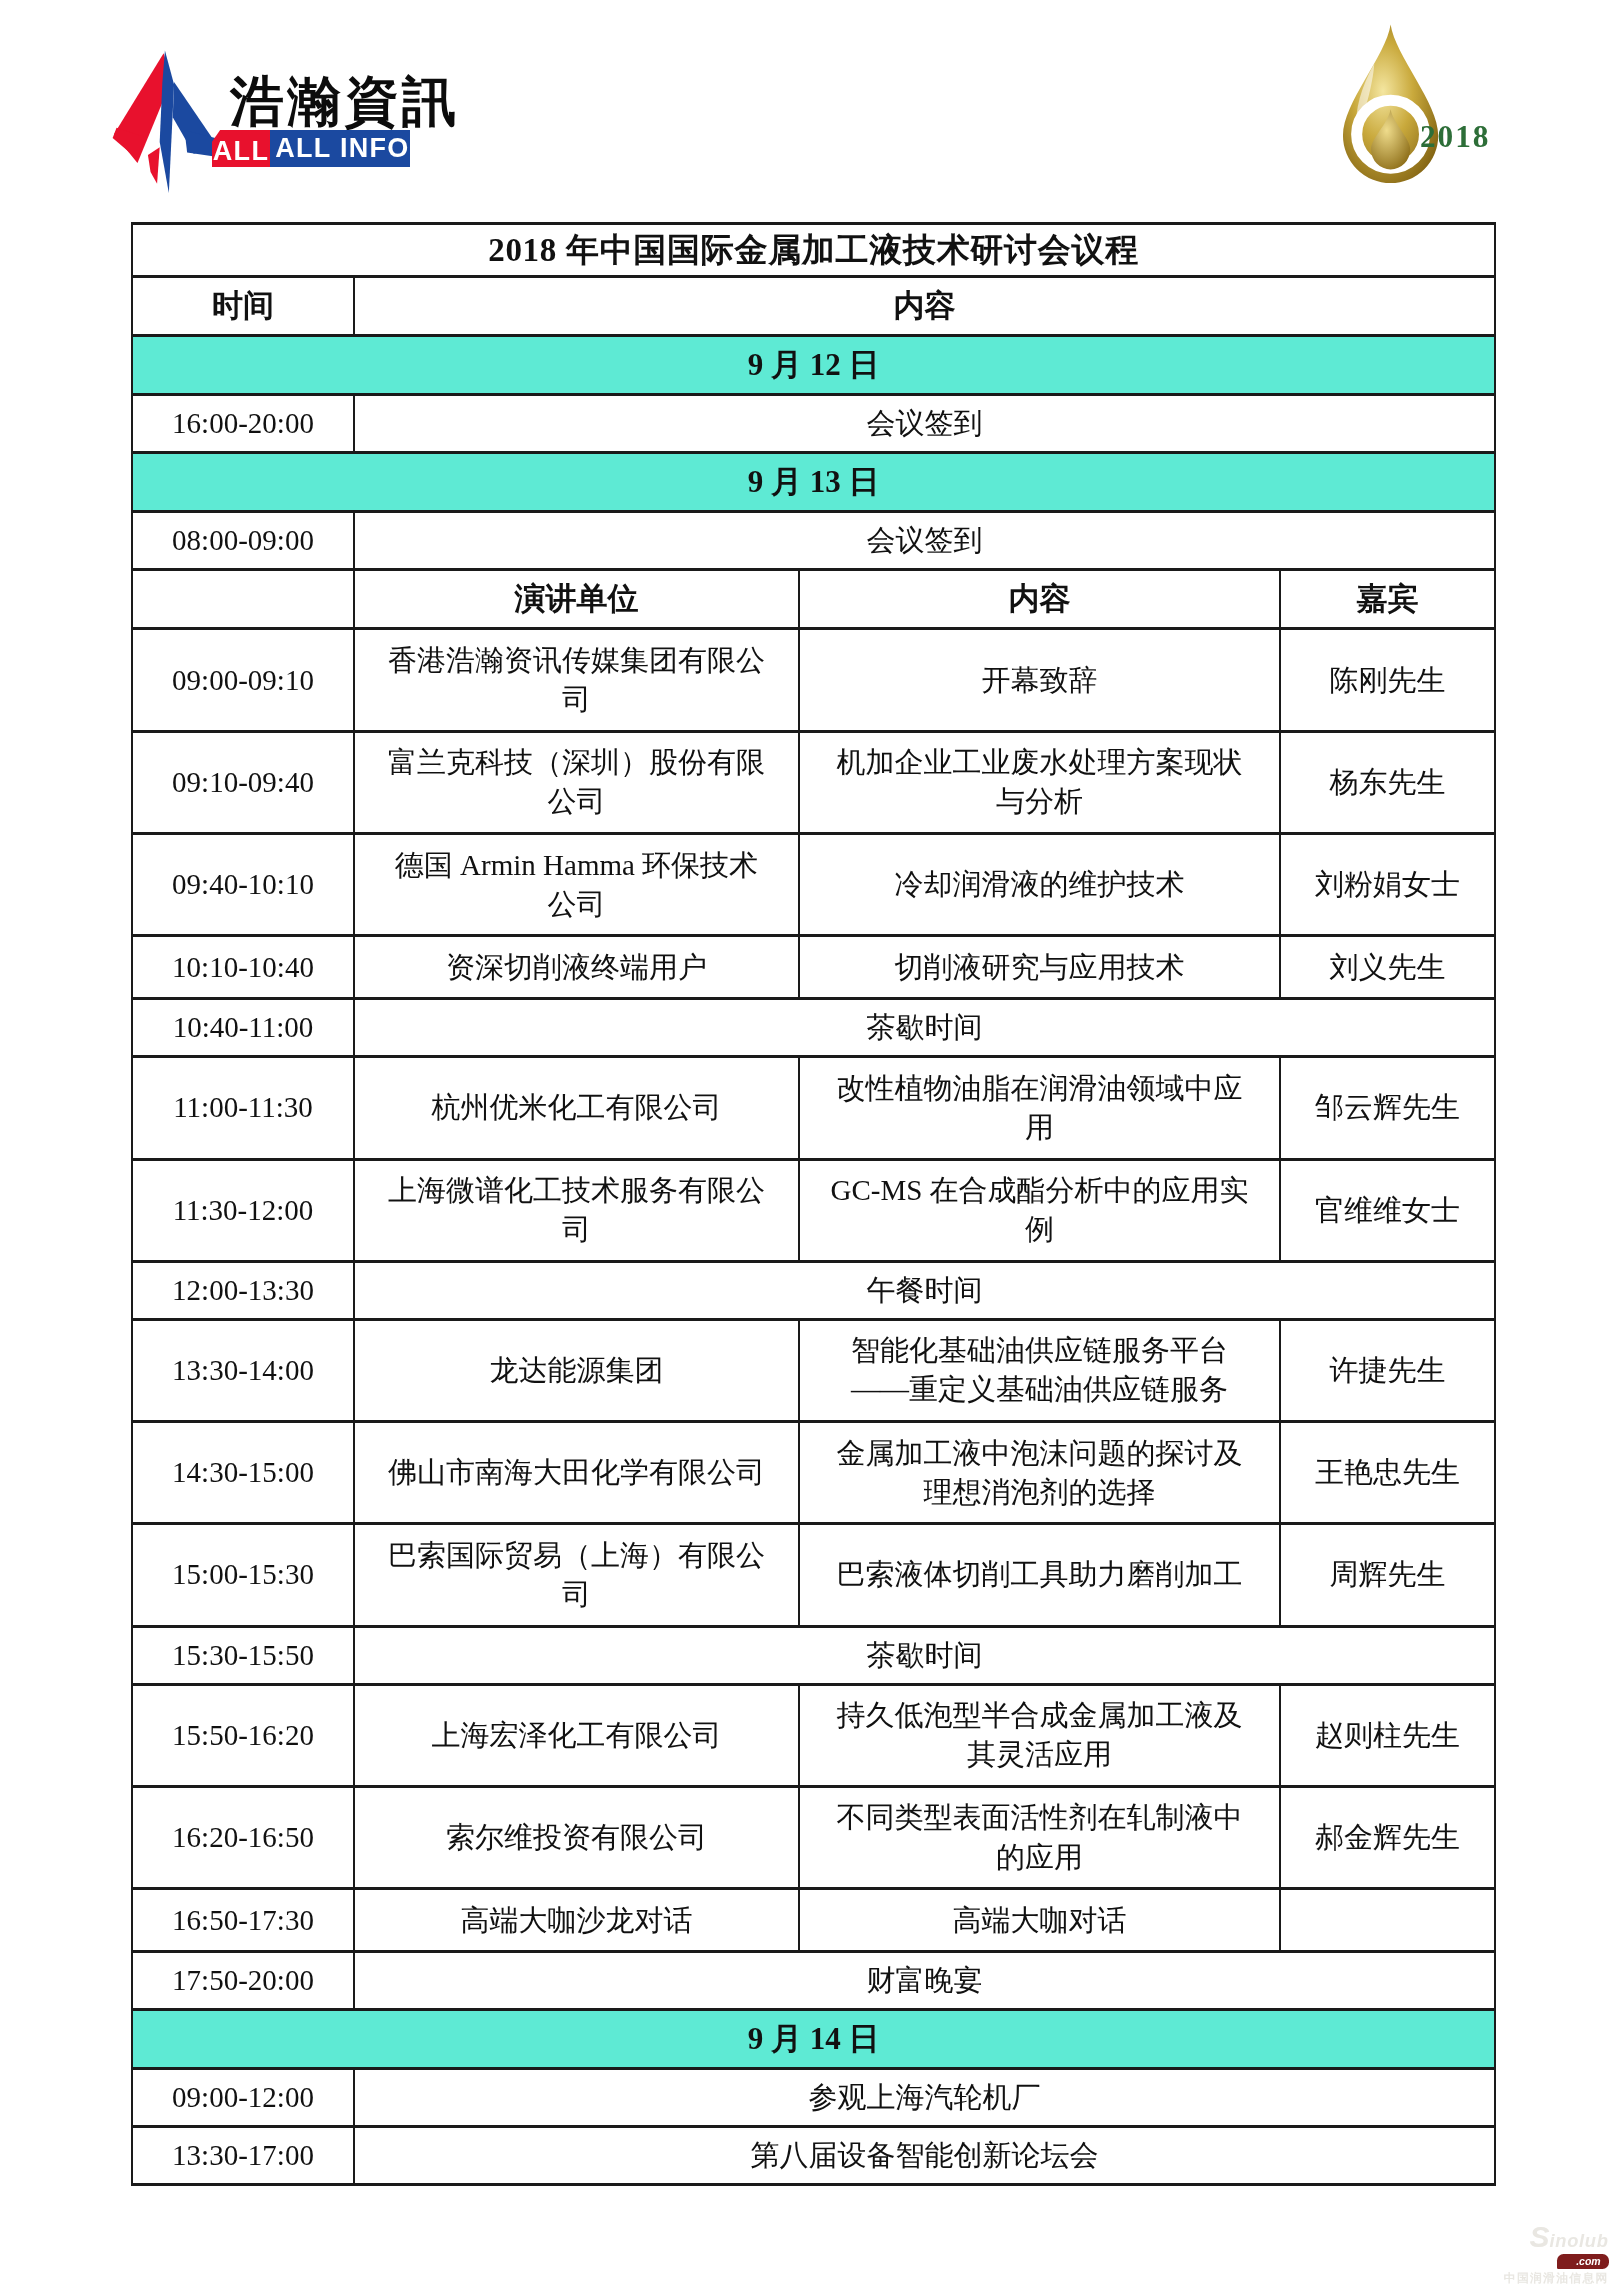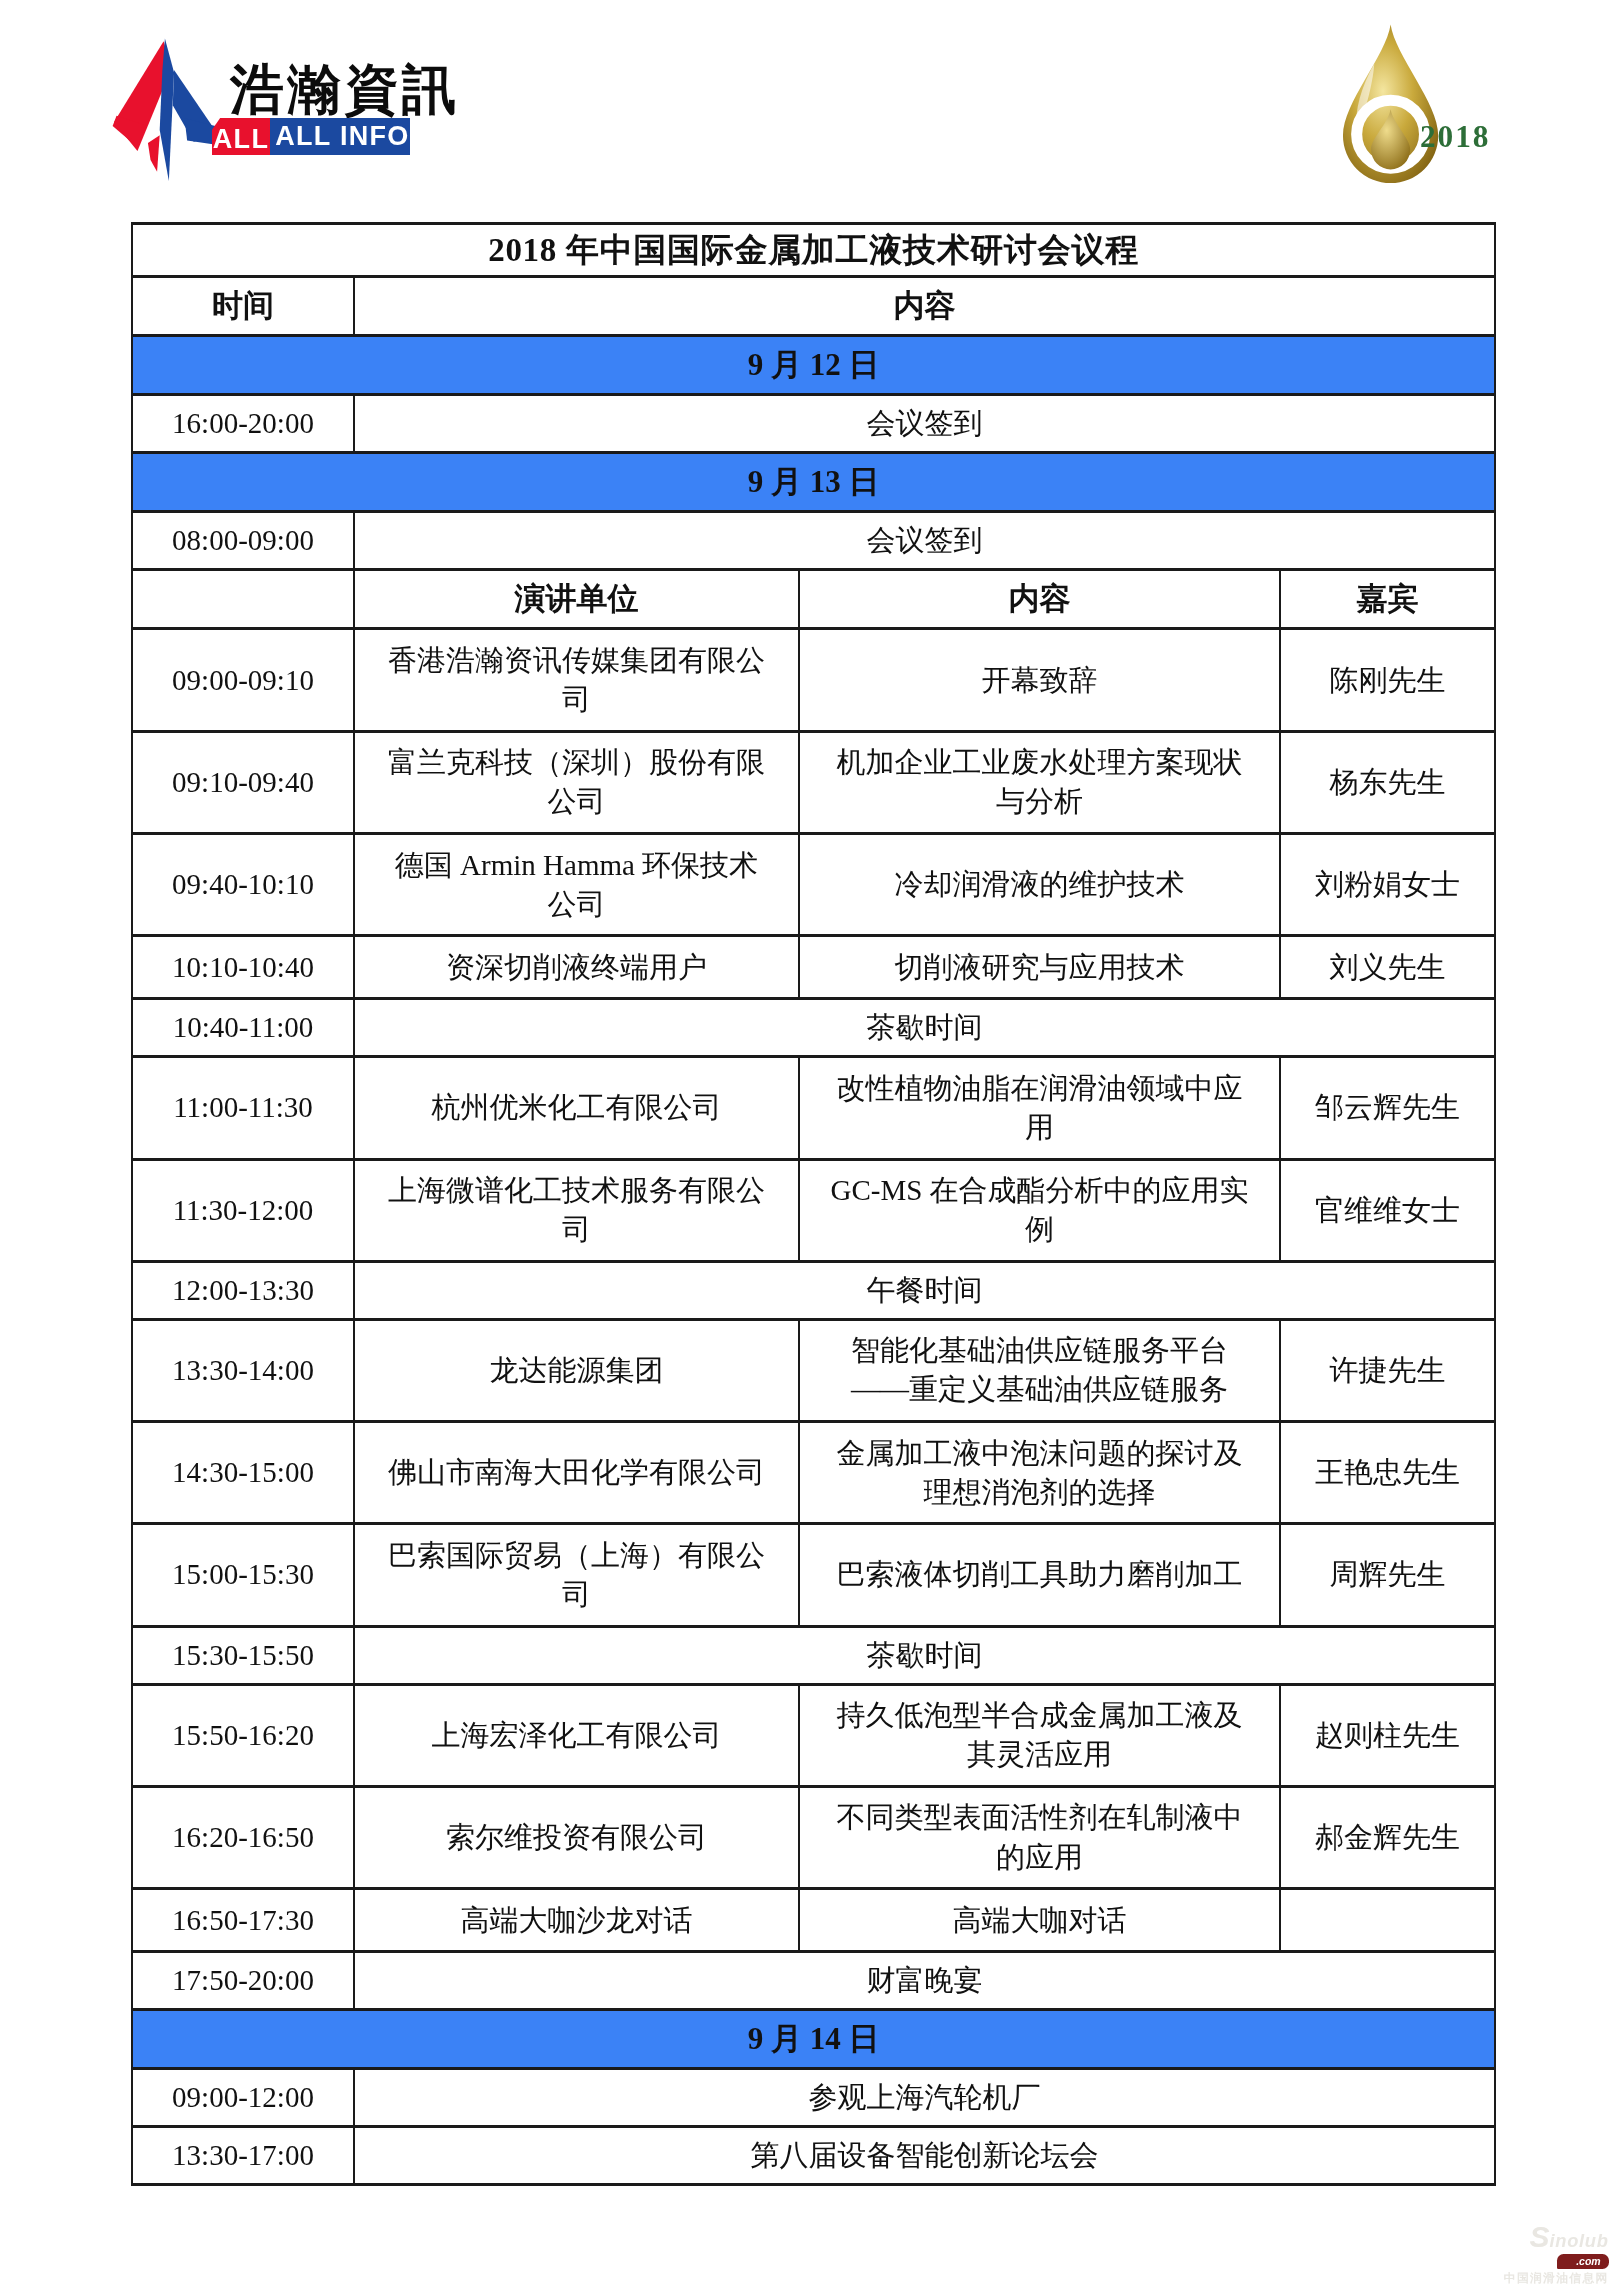--- a/index.html
+++ b/index.html
@@ -1,20 +1,20 @@
 <!DOCTYPE html>
 <html style="font-size:10.5px"><head>
 <meta charset="utf-8">
 <style>
   html,body{margin:0;padding:0;}
   body{width:1623px;height:2295px;position:relative;background:#ffffff;overflow:hidden;
        font-family:"Liberation Serif","DejaVu Serif",serif;color:#111;}
 
   
-  .brand{position:absolute;left:110px;top:32px;width:308px;height:151px;}
+  .brand{position:absolute;left:110px;top:44px;width:308px;height:151px;}
   .brand-mark{position:absolute;left:0;top:0;width:119px;height:149px;}
   .brand-cn{position:absolute;left:120px;top:22px;font-size:54px;font-weight:bold;
             letter-spacing:3.3px;color:#0c0c0c;white-space:nowrap;}
   .brand-bar{position:absolute;left:102px;top:86px;width:195px;height:37px;display:flex;}
   .brand-bar-red{flex:0 0 58px;background:#E8112D;display:flex;align-items:flex-end;justify-content:center;
                  clip-path:polygon(14% 0,100% 0,100% 100%,0 100%,0 32%);}
   .brand-bar-blue{flex:1;background:#1B49A0;display:flex;align-items:center;}
   .brand-en{color:#ffffff;font-family:"Liberation Sans","DejaVu Sans",sans-serif;
             font-weight:bold;font-size:27px;letter-spacing:1.3px;white-space:nowrap;}
   .brand-bar-blue .brand-en{padding-left:5.2px;}
@@ -23,21 +23,21 @@
   .award{position:absolute;left:1335px;top:18.3px;width:183px;height:186px;}
 
   
   table.agenda{position:absolute;left:131px;top:222px;width:1364px;border-collapse:collapse;
                table-layout:fixed;}
   td{border:2px solid #1a1a1a;border-top-width:3.3px;border-bottom-width:3.3px;
      text-align:center;vertical-align:middle;font-size:29px;line-height:1.35;
      padding:7.9px 13px;word-break:break-all;}
   .c-title{font-size:33px;font-weight:bold;padding:2.6px 13px;letter-spacing:0.7px;}
   .c-head{font-size:31px;font-weight:bold;padding:7.2px 9.2px;}
-  .c-banner{font-size:31px;font-weight:bold;padding:7.2px 9.2px;background:#3b82f6;}
+  .c-banner{font-size:31px;font-weight:bold;padding:7.2px 9.2px;background:#5eead4;}
   .c-org{padding:10.5px 27.5px;margin-left:21px;}
   .c-topic{padding:10.5px 29.4px;}
   .c-guest{padding:7.9px 7.9px;}
   .c-time{font-size:29px;padding:7.9px 10.5px;white-space:nowrap;}
 
   
   .wm{position:absolute;right:14.4px;bottom:10.5px;text-align:right;color:#e9e7e2;
       font-family:"Liberation Sans","DejaVu Sans",sans-serif;line-height:1;}
   .wm-line1{font-style:italic;font-weight:bold;white-space:nowrap;}
   .wm-s{font-size:30px;}

